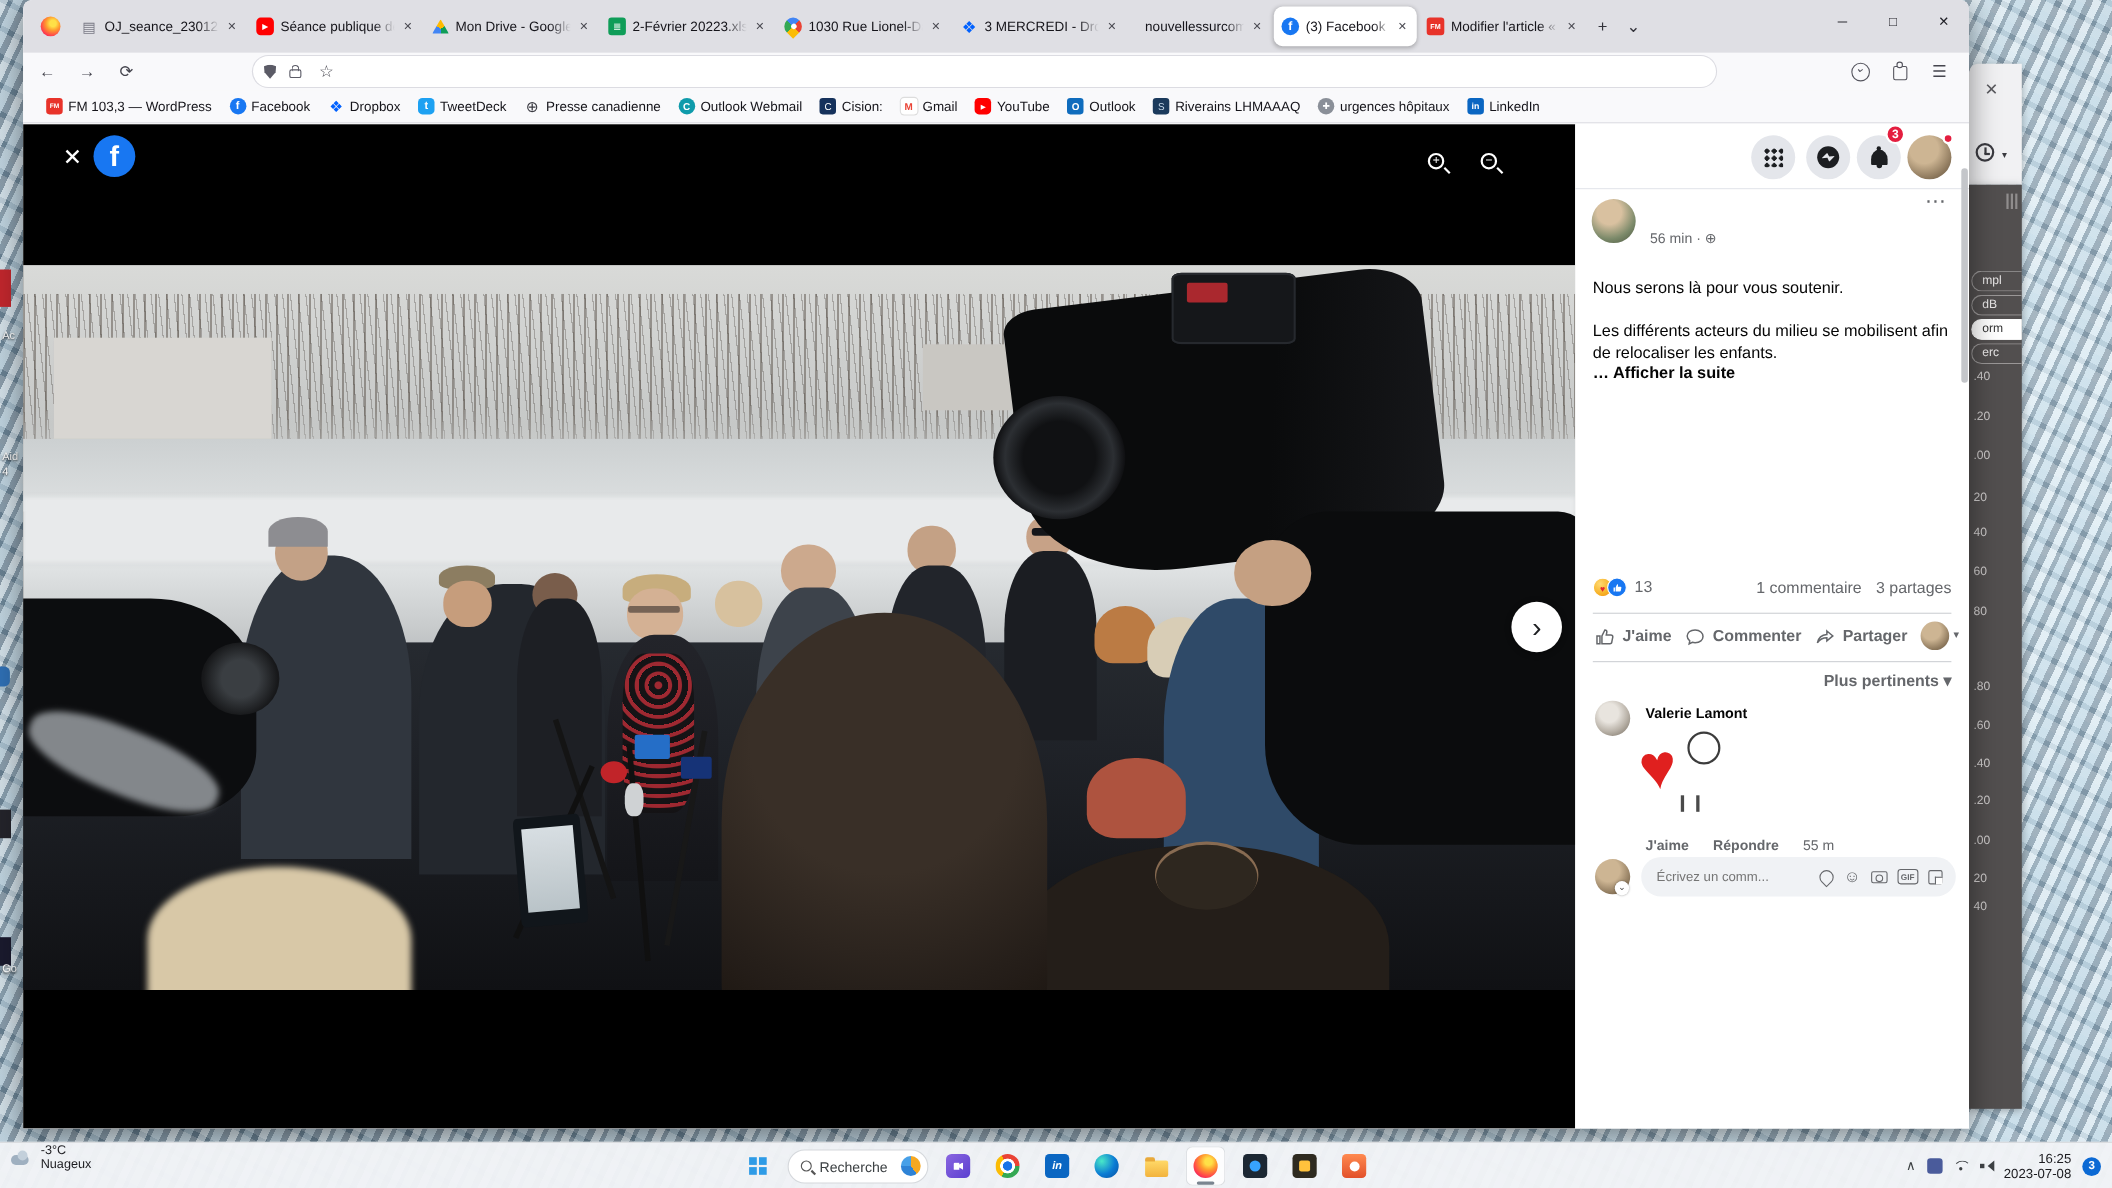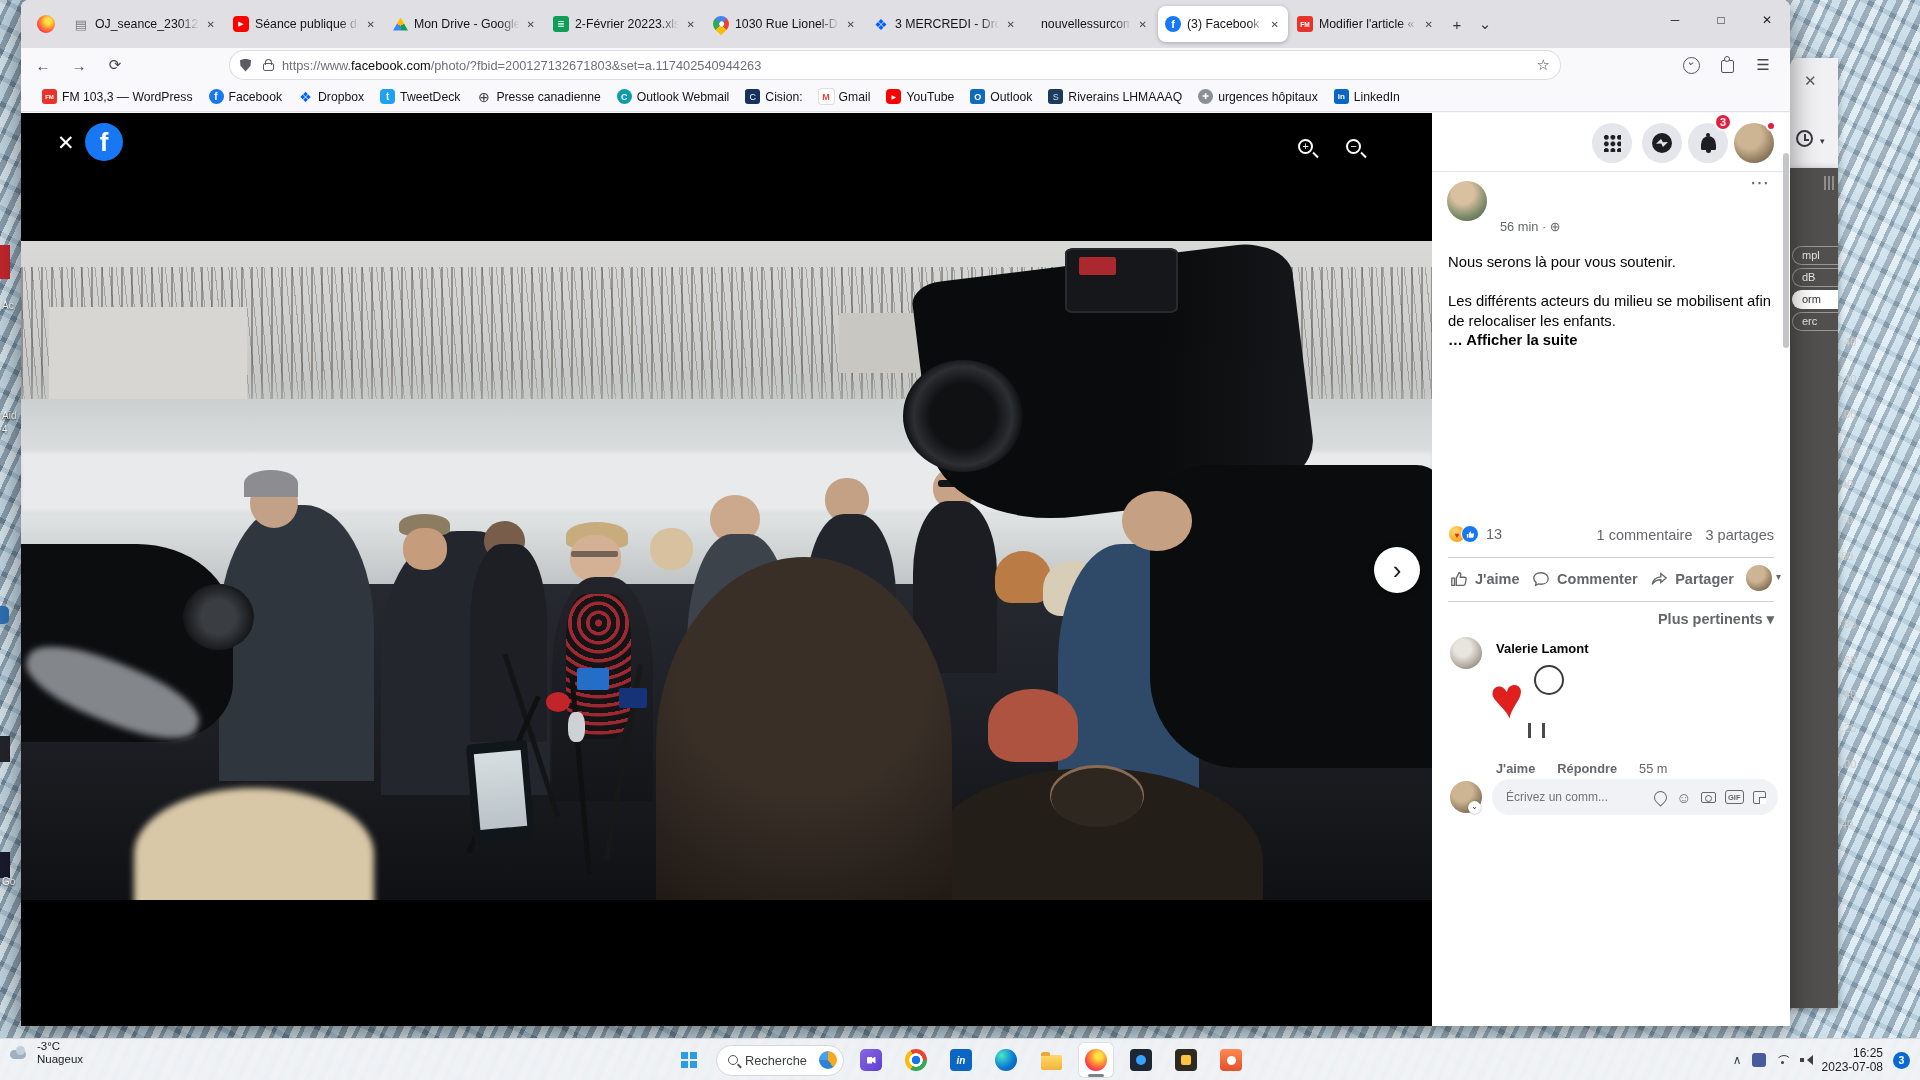--- a/index.html
+++ b/index.html
@@ -20,21 +20,21 @@
   .bg-x{position:absolute;left:14px;top:14px;color:#5a5a5f;font-size:15px;cursor:default;}
   .clockic{position:absolute;left:6px;top:72px;width:17px;height:17px;border:2px solid #3a3a40;border-radius:50%;}
   .clockic::after{content:"";position:absolute;left:6px;top:2px;width:2px;height:6px;background:#3a3a40;}
   .clockic::before{content:"";position:absolute;left:6px;top:7px;width:5px;height:2px;background:#3a3a40;}
   .clockcaret{position:absolute;left:30px;top:78px;color:#3a3a40;font-size:9px;}
   .bg-dark{position:absolute;left:1790px;top:168px;width:48px;height:840px;background:#524f4f;box-shadow:0 2px 8px rgba(0,0,0,.35);}
   .grip{position:absolute;left:34px;top:8px;display:flex;gap:2px;}
   .grip i{width:2px;height:14px;background:#908d8d;}
   .pill{position:absolute;left:2px;width:46px;height:19px;border:1px solid #9a9797;border-right:none;border-radius:10px 0 0 10px;color:#e8e6e6;font-size:11px;line-height:17px;padding-left:9px;}
   .pill.sel{background:#fff;color:#333;border-color:#fff;}
-  .rnum{position:absolute;left:4px;color:#cfcccc;font-size:11px;margin-left:47px;}
+  .rnum{position:absolute;left:4px;color:#cfcccc;font-size:11px;}
   
   .browser{position:absolute;left:21px;top:0;width:1769px;height:1026px;border-radius:8px 8px 0 0;box-shadow:0 6px 28px rgba(0,0,0,.45);background:#f9f9fb;overflow:hidden;}
   .tabbar{position:relative;height:48px;background:#dfdfe4;display:flex;align-items:center;padding-left:10px;}
   .fxview{width:30px;height:34px;border-radius:6px;display:grid;place-items:center;flex:none;margin-right:4px;}
   .fxview i{width:18px;height:18px;border-radius:50%;background:radial-gradient(circle at 62% 35%, #ffe047 0 18%, #ff9a2e 40%, #ff3b4e 72%, #b5007f);}
   .tab{height:36px;margin:0 1px;border-radius:8px;display:flex;align-items:center;gap:6px;padding:0 7px;flex:none;color:#15141a;}
   .tab .t{font-size:12.3px;white-space:nowrap;overflow:hidden;flex:1;
     -webkit-mask-image:linear-gradient(90deg,#000 82%,transparent);mask-image:linear-gradient(90deg,#000 82%,transparent);}
   .tab .x{font-size:10px;color:#4a4a52;flex:none;padding:2px;}
   .tab.active{background:#fff;box-shadow:0 1px 4px rgba(0,0,0,.25);}
@@ -286,21 +286,20 @@
       </div>
     </div>
 
     <div class="navbar">
       <span class="nbtn" style="left:8px;">←</span>
       <span class="nbtn" style="left:44px;">→</span>
       <span class="nbtn" style="left:80px;">⟳</span>
       <div class="urlbar">
         <i class="shield"></i>
         <i class="lock"></i>
-        <span class="url"><span>https://www.</span><b>facebook.com</b><span>/photo/?fbid=200127132671803&amp;set=a.117402540944263</span></span>
         <span class="star">☆</span>
       </div>
       <span class="nbtn" style="left:1656px;">
           <i class="pocket"></i>
         </span>
       <span class="nbtn" style="left:1692px;">
           <i class="puzzle"></i>
         </span>
       <span class="nbtn menu3" style="left:1728px;">☰</span>
     </div>
@@ -463,21 +462,21 @@
           </span>
         <span class="circ" style="left:256px;top:10px;">
             <i class="bellic"></i>
           </span>
         <span class="badge" style="left:282px;top:0px;">3</span>
         <span class="circ av" style="left:302px;top:10px;"></span>
         <i style="position:absolute;left:334px;top:8px;width:10px;height:10px;border-radius:50%;background:#e41e3f;border:2px solid #fff;"></i>
         <div class="hr" style="left:0;right:0;top:58px;background:#e4e6eb;"></div>
 
         <span class="circ av3" style="left:15px;top:68px;"></span>
-        <div style="position:absolute;left:68px;top:106px;font-size:12.8px;color:#65676b;">
+        <div style="position:absolute;left:68px;top:96px;font-size:12.8px;color:#65676b;">
           <span>56 min</span>
           <span> · </span>
           <span>⊕</span>
         </div>
         <span style="position:absolute;left:318px;top:58px;color:#65676b;font-size:19px;letter-spacing:1px;">⋯</span>
 
         <div style="position:absolute;left:16px;top:140px;width:328px;">
           <p class="fbtext" style="margin:0 0 19px;">Nous serons là pour vous soutenir.</p>
           <p class="fbtext" style="margin:0;">Les différents acteurs du milieu se mobilisent afin de relocaliser les enfants.</p>
           <p class="fbtext" style="margin:0;font-weight:bold;">… Afficher la suite</p>

